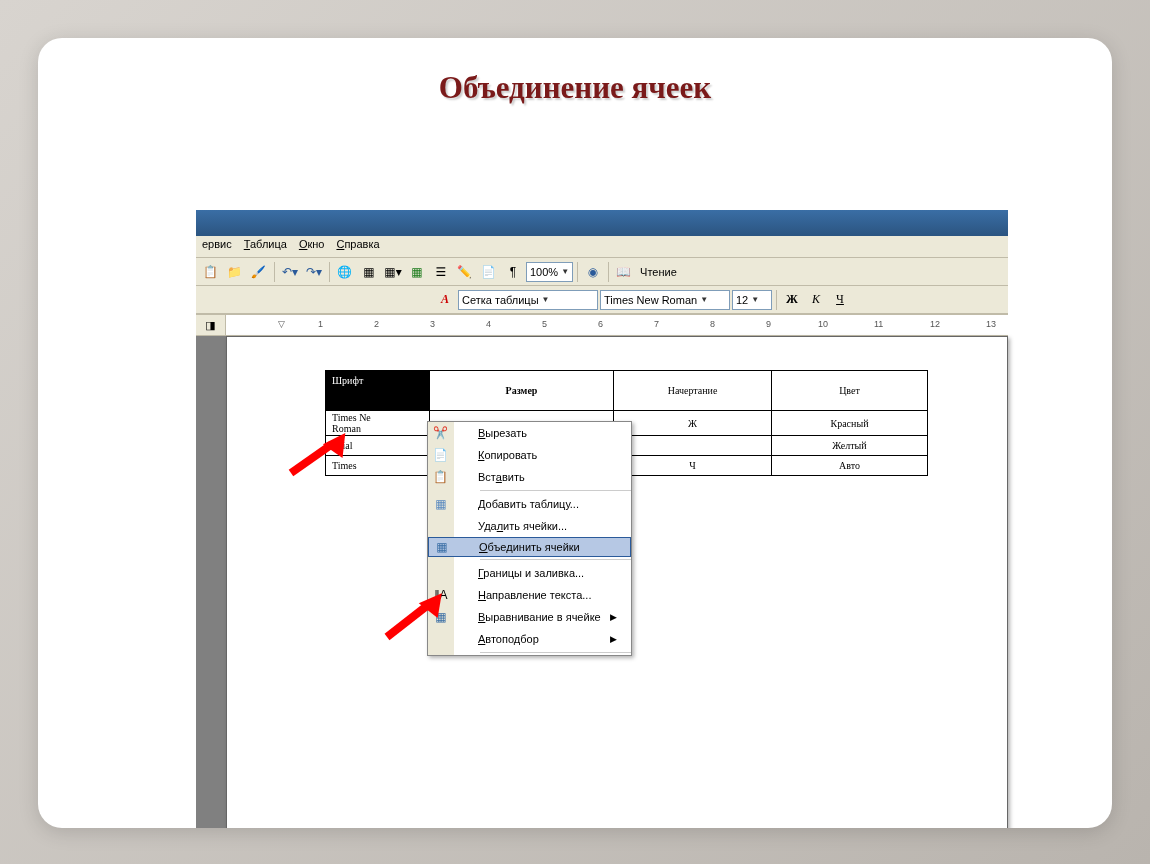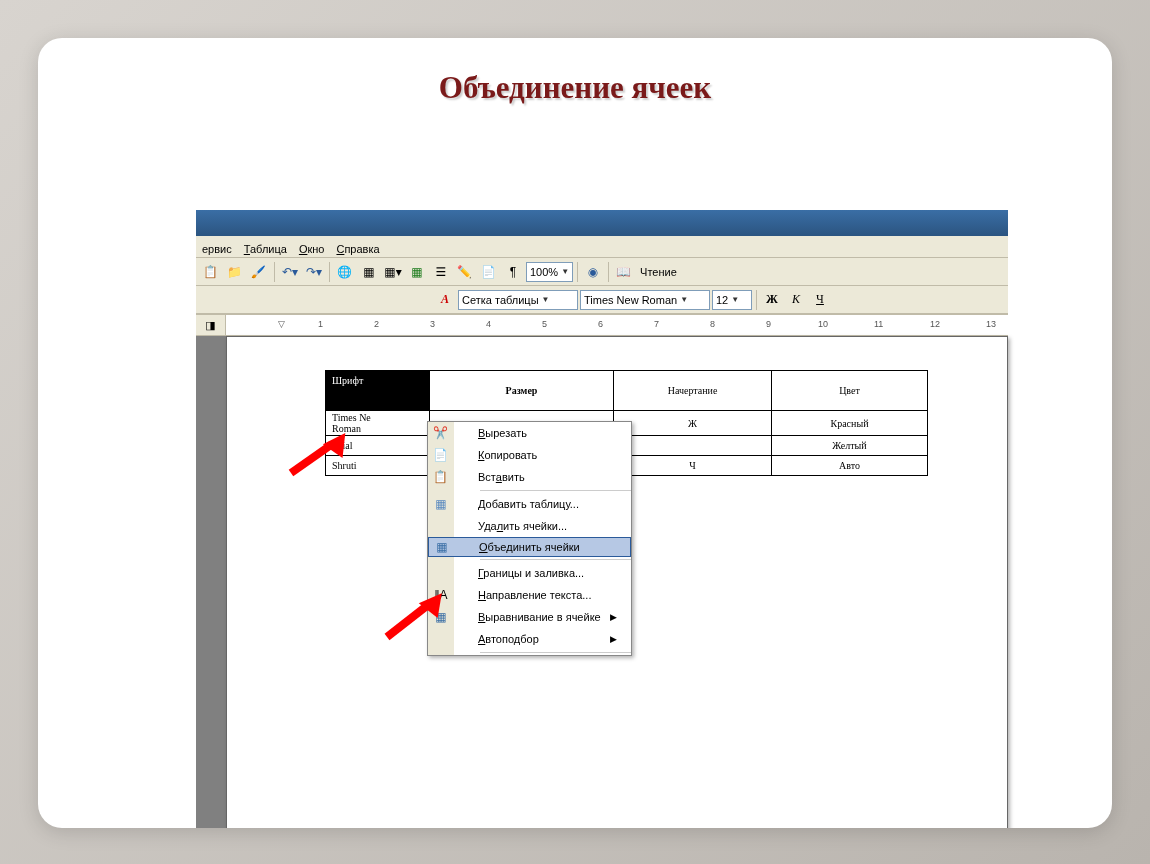--- a/index.html
+++ b/index.html
@@ -44,21 +44,21 @@
       height: 26px;
       background: #3b5998;
       background: linear-gradient(#3a6ea5, #2b5480);
     }
     .menu-bar {
       background: #ece9d8;
       padding: 2px 6px;
       height: 22px;
       display: flex;
       gap: 12px;
-      align-items: flex-end;
+      align-items: flex-start;
       border-bottom: 1px solid #c0bba8;
     }
     .menu-bar span { color: #000; }
     .menu-bar .u { text-decoration: underline; }
     .toolbar1, .toolbar2 {
       background: #ece9d8;
       height: 28px;
       display: flex;
       align-items: center;
       padding: 0 4px;
@@ -256,21 +256,21 @@
       <div class="tb-sep"></div>
       <div class="tb-btn" style="color:#2a5a9a;">◉</div>
       <div class="tb-sep"></div>
       <div class="tb-btn">📖</div>
       <span style="padding:0 3px;">Чтение</span>
     </div>
 
     <div class="toolbar2">
       <div style="width: 232px;"></div>
       <div class="tb-btn" style="color:#c00; font-family:serif; font-style:italic; font-weight:bold;">A</div>
-      <div class="tb-combo" style="width:120px;">
+      <div class="tb-combo" style="width:140px;">
         <span>Сетка таблицы</span>
         <span class="dd">▼</span>
       </div>
       <div class="tb-combo" style="width:130px;">
         <span>Times New Roman</span>
         <span class="dd">▼</span>
       </div>
       <div class="tb-combo" style="width:40px;">
         <span>12</span>
         <span class="dd">▼</span>
@@ -329,21 +329,21 @@
             <td rowspan="2">Красный</td>
           </tr>
           <tr></tr>
           <tr>
             <td class="left">Arial</td>
             <td></td>
             <td></td>
             <td>Желтый</td>
           </tr>
           <tr>
-            <td class="left">Shruti</td>
+            <td class="left">Times</td>
             <td></td>
             <td>Ч</td>
             <td>Авто</td>
           </tr>
         </tbody>
           </table>
 
         <div class="context-menu">
           <div class="cm-item">
             <div class="cm-icon-col">

